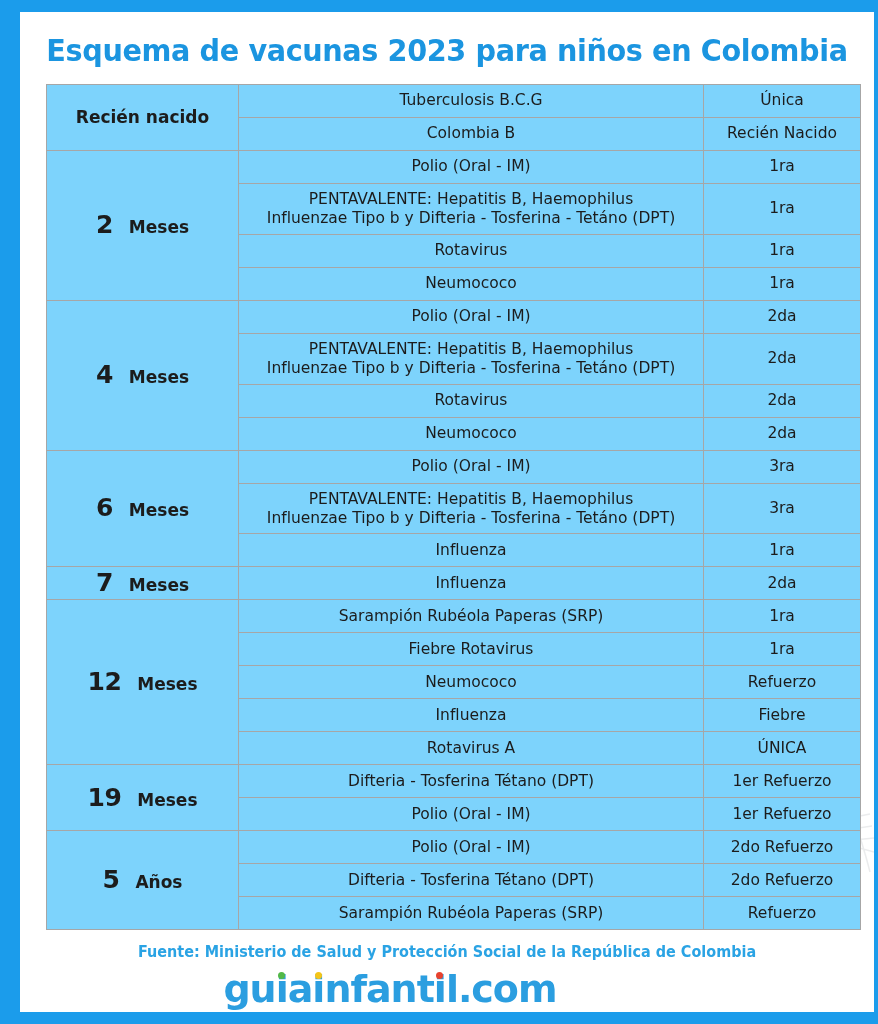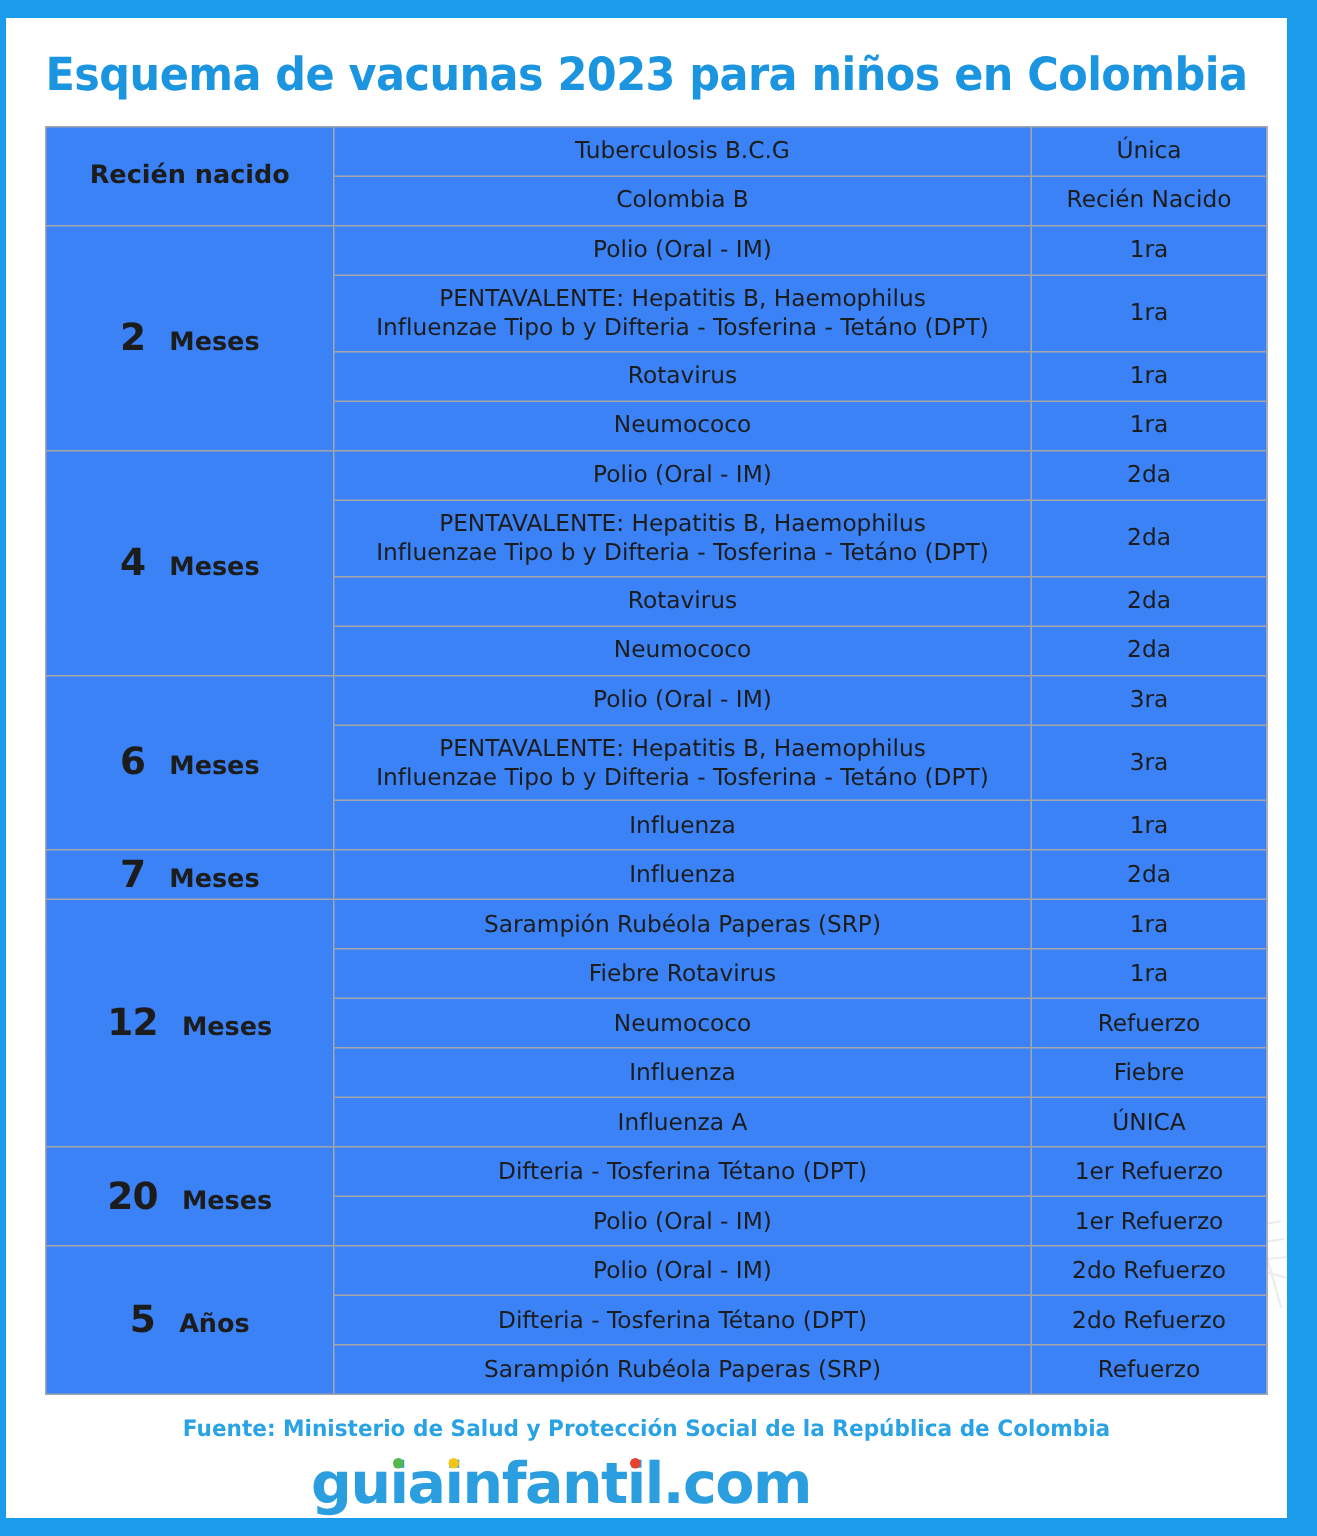--- a/index.html
+++ b/index.html
@@ -19,21 +19,21 @@
   .frame {
     position: absolute;
     left: 0; top: 0;
     width: 878px;
     height: 1024px;
     background: #1b9ceb;
     box-sizing: border-box;
   }
   .sheet {
     position: absolute;
-    left: 4px;
+    left: 20px;
     top: 12px;
     width: 854px;
     height: 1000px;
     background: #ffffff;
     box-sizing: border-box;
     overflow: hidden;
   }
 
   
   .title {
@@ -53,21 +53,21 @@
   .table-wrap {
     position: absolute;
     left: 26px;
     top: 72px;
     width: 814px;
   }
   table.schedule {
     width: 814px;
     border-collapse: collapse;
     table-layout: fixed;
-    background: #3b82f6;
+    background: #7dd3fc;
     padding-left: 41px;
   }
   table.schedule td {
     border: 1px solid #a6a6a6;
     padding: 0;
     vertical-align: middle;
     text-align: center;
     color: #1c1c1c;
     font-family: "DejaVu Sans", sans-serif;
     font-size: 15.5px;
@@ -272,25 +272,25 @@
             </tr>
             <tr>
               <td class="vac">Neumococo</td>
               <td class="dose">Refuerzo</td>
             </tr>
             <tr>
               <td class="vac">Influenza</td>
               <td class="dose">Fiebre</td>
             </tr>
             <tr>
-              <td class="vac">Influenza A</td>
+              <td class="vac">Rotavirus A</td>
               <td class="dose">ÚNICA</td>
             </tr>
             <tr>
-              <td class="age" rowspan="2"><span class="age-num">20</span><span class="age-unit">Meses</span></td>
+              <td class="age" rowspan="2"><span class="age-num">19</span><span class="age-unit">Meses</span></td>
               <td class="vac">Difteria - Tosferina Tétano (DPT)</td>
               <td class="dose">1er Refuerzo</td>
             </tr>
             <tr>
               <td class="vac">Polio (Oral - IM)</td>
               <td class="dose">1er Refuerzo</td>
             </tr>
             <tr>
               <td class="age" rowspan="3"><span class="age-num">5</span><span class="age-unit">Años</span></td>
               <td class="vac">Polio (Oral - IM)</td>

